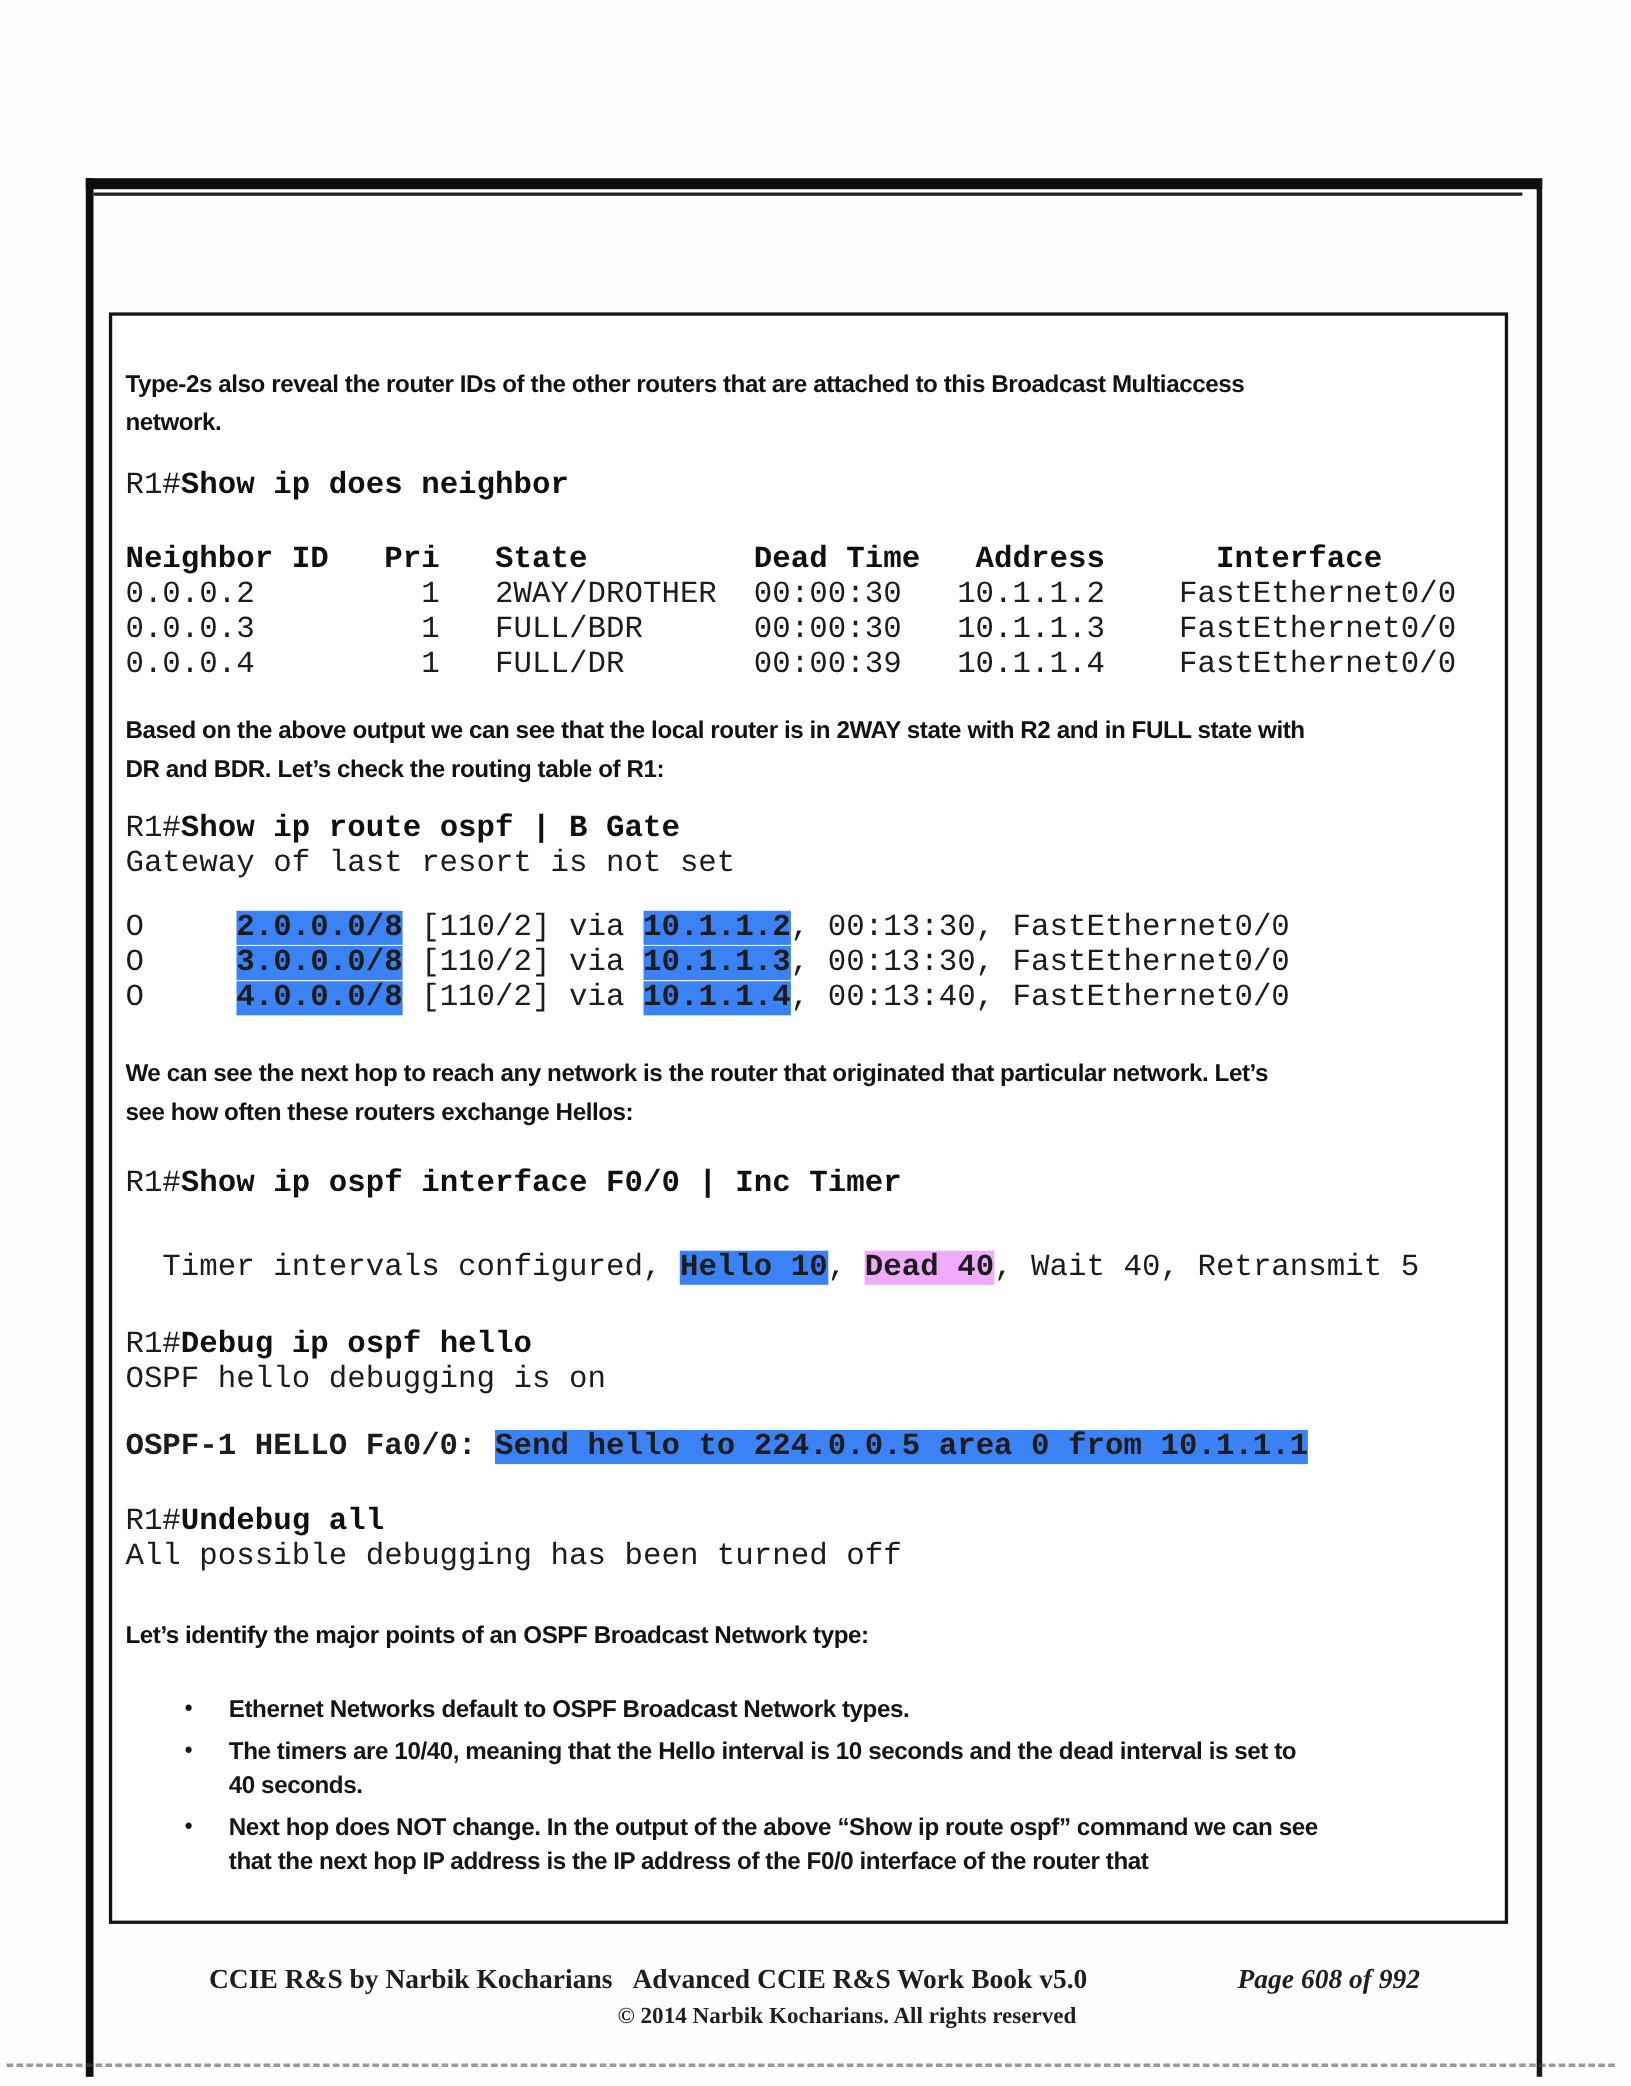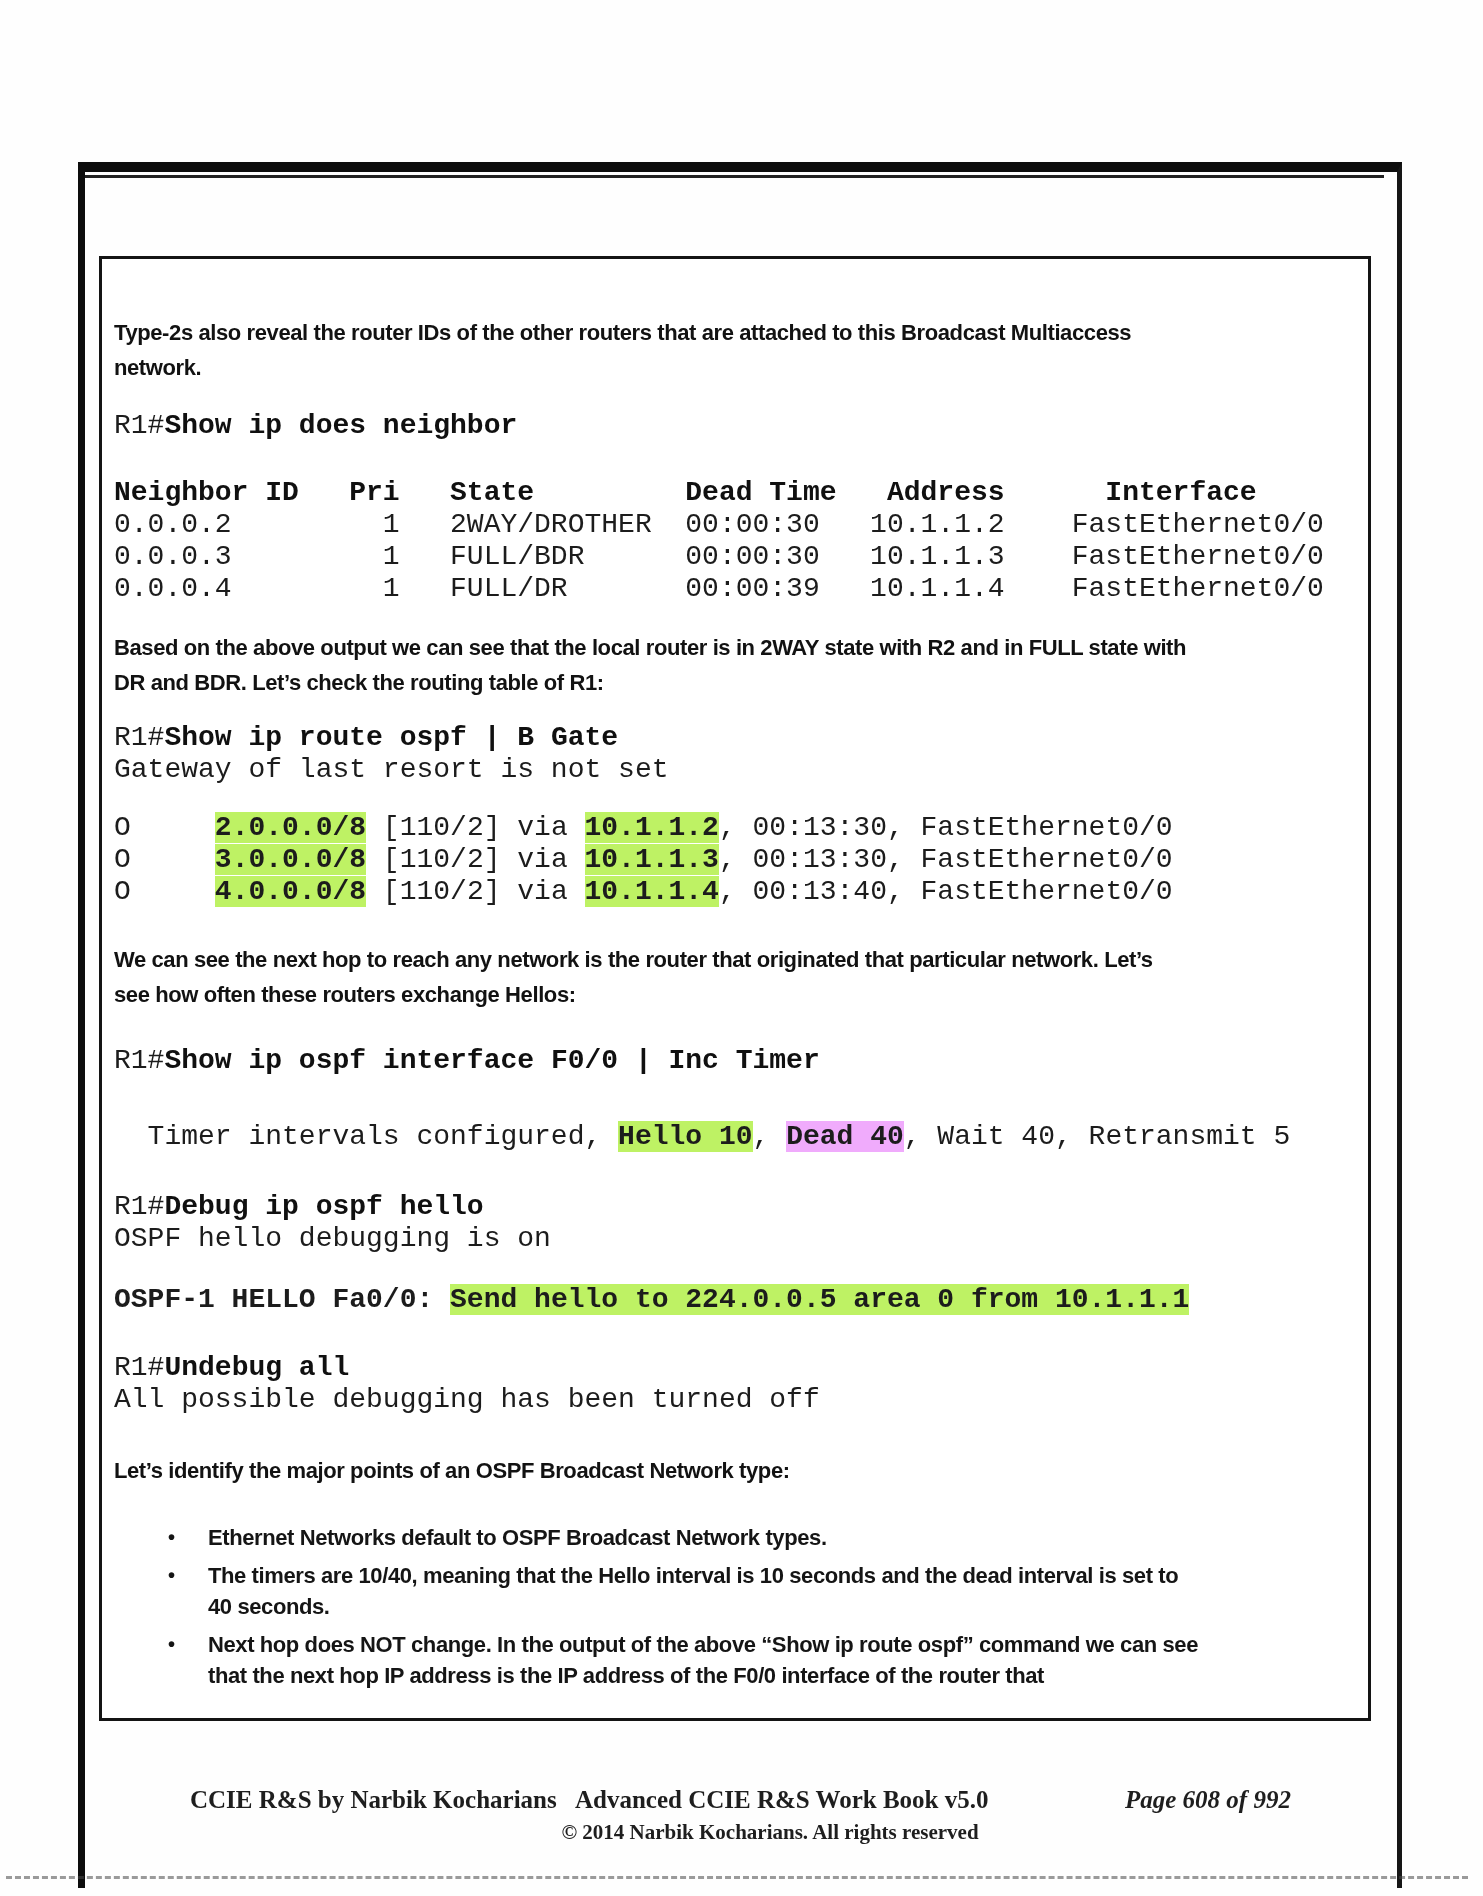--- a/index.html
+++ b/index.html
@@ -5,30 +5,30 @@
   html,body{margin:0;padding:0;background:#ffffff;}
   .page{position:relative;width:1483px;height:1896px;background:#fefefe;overflow:hidden;
         font-family:"Liberation Sans",sans-serif;color:#151515;}
 
   
   .outer-frame{position:absolute;left:78px;top:162px;width:1312px;height:1716px;
                border-top:10px solid #0d0d0d;border-left:7px solid #0d0d0d;border-right:5px solid #161616;}
   .double-line{margin-top:3px;height:3px;background:#222;width:99%;}
 
   
-  .content-box{position:absolute;left:99px;top:256px;width:1272px;height:1465px;
+  .content-box{position:absolute;left:99px;top:284px;width:1272px;height:1465px;
                border:3px solid #141414;box-sizing:border-box;background:#fff;
-               padding:56px 16px 0 12px;overflow:hidden;}
+               padding:44px 16px 0 12px;overflow:hidden;}
 
   .para{font-weight:700;font-size:22px;line-height:35px;letter-spacing:-0.4px;
         color:#121212;white-space:nowrap;}
   .mono{font-family:"Liberation Mono","DejaVu Sans Mono",monospace;font-size:28px;
         line-height:32px;white-space:pre;color:#1c1c1c;font-weight:400;}
   .cmd{font-weight:700;color:#101010;}
-  .hl-light{background:#bef264;font-weight:700;margin-top:30px;}
+  .hl-light{background:#3b82f6;font-weight:700;margin-top:30px;}
   .hl-dark{background:#f0abfc;font-weight:700;}
   .boldmono{font-weight:700;}
 
   #p1{margin-bottom:25px}
   #cmd1{margin-bottom:35px}
   #tbl{margin-bottom:25px}
   #p2{margin-bottom:22px}
   #cmd2{margin-bottom:26px}
   #routes{margin-bottom:34px}
   #p3{margin-bottom:33px}

